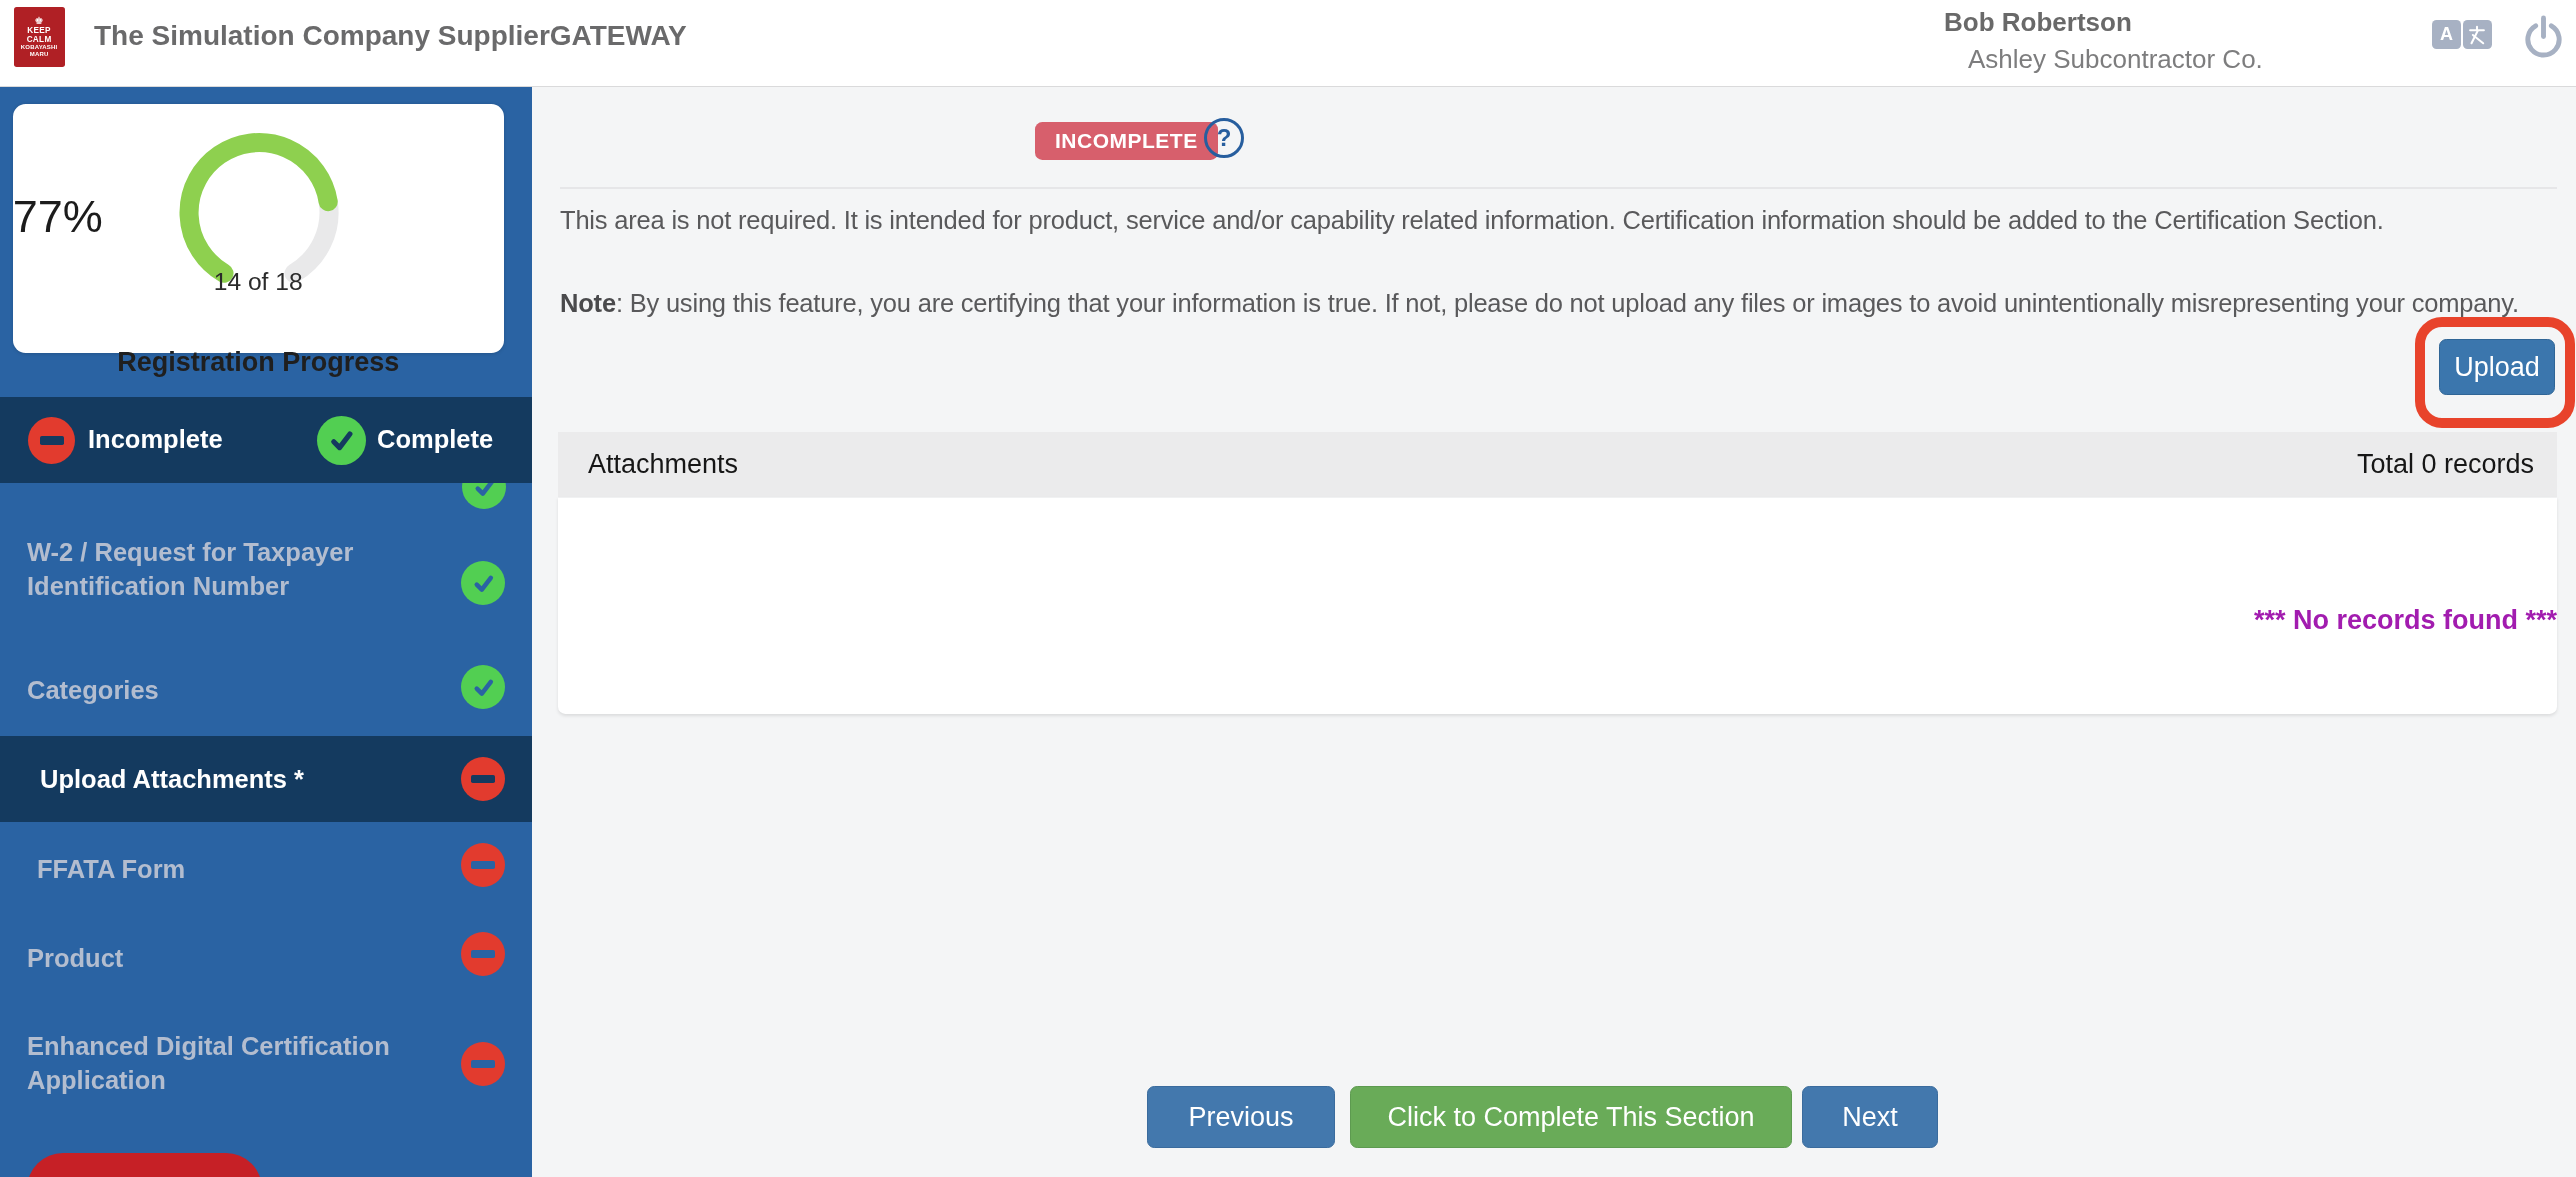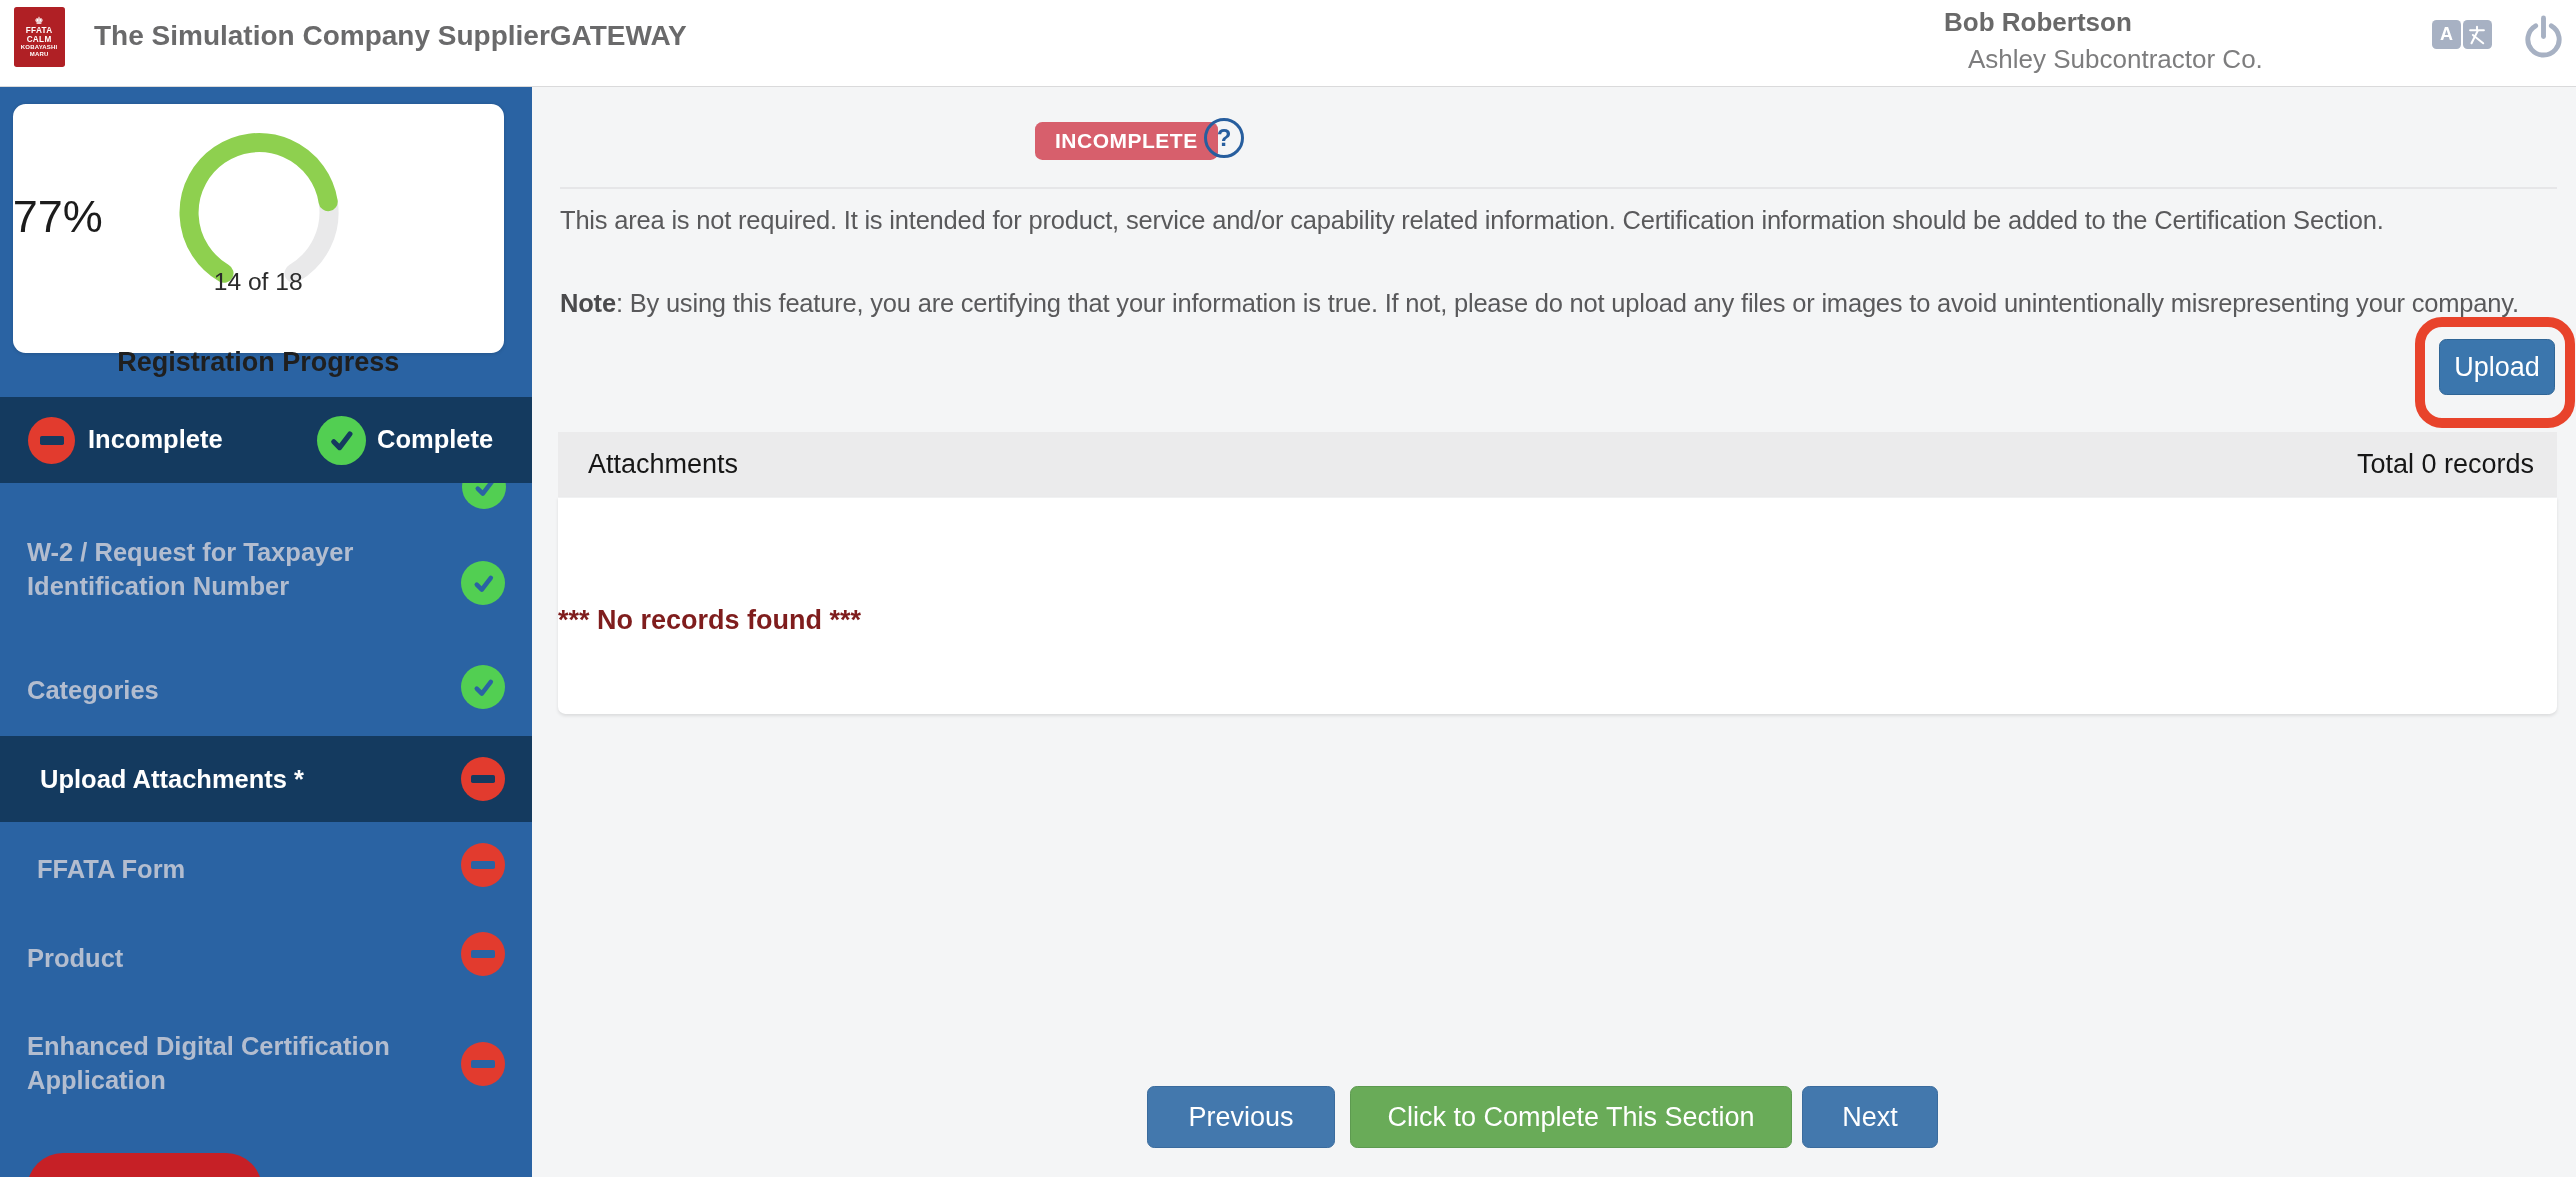--- a/index.html
+++ b/index.html
@@ -61,39 +61,39 @@
 
   .annotation { position:absolute; left:2415px; top:317px; width:160px; height:111px; border:10px solid #e8432b; border-radius:27px; z-index:4; }
   .upload-btn { position:absolute; left:2439px; top:339px; width:116px; height:56px; background:#3b76ad; border:0.9px solid #2f6596;
                 border-radius:7.3px; color:#fff; font-size:27px; display:flex; align-items:center; justify-content:center; cursor:pointer; }
 
   .table-head { position:absolute; left:558px; top:432px; width:1999px; height:65px; background:#ebebec; }
   .table-title { position:absolute; left:30px; top:0; line-height:65px; font-size:27px; color:#161616; }
   .table-total { position:absolute; right:23px; top:0; line-height:65px; font-size:27px; color:#161616; }
   .table-body { position:absolute; left:558px; top:498px; width:1999px; height:216px; background:#ffffff;
                 border-radius:0 0 7.3px 7.3px; box-shadow:0 1.8px 3.6px rgba(0,0,0,.10); }
-  .empty-row { position:absolute; left:0; top:107px; width:1999px; text-align:left; font-size:27px; font-weight:bold; color:#7f1d1d; }
+  .empty-row { position:absolute; left:0; top:107px; width:1999px; text-align:right; font-size:27px; font-weight:bold; color:#a21caf; }
 
   .footer-btn { position:absolute; top:1086px; height:62px; border-radius:7.3px; color:#fff; font-size:27px;
                 display:flex; align-items:center; justify-content:center; cursor:pointer; }
   .btn-blue { background:#4378ad; border:0.9px solid #3a6b9d; }
   .btn-green { background:#69ab58; border:0.9px solid #5d9a50; }
   .btn-prev { left:1147px; width:188px; }
   .btn-complete { left:1350px; width:442px; }
   .btn-next { left:1802px; width:136px; }
 </style>
 </head>
 <body>
 
 <div class="page">
 
   <div class="header">
     <div class="logo">
       <div class="crown">♚</div>
-      <div class="l1">FFATA</div>
+      <div class="l1">KEEP</div>
       <div class="l1">CALM</div>
       <div class="l2">KOBAYASHI</div>
       <div class="l2">MARU</div>
     </div>
     <div class="app-title">The Simulation Company SupplierGATEWAY</div>
     <div class="user-name">Bob Robertson</div>
     <div class="user-company">Ashley Subcontractor Co.</div>
 
     <div class="translate">
       <div class="tr-box">A</div>

